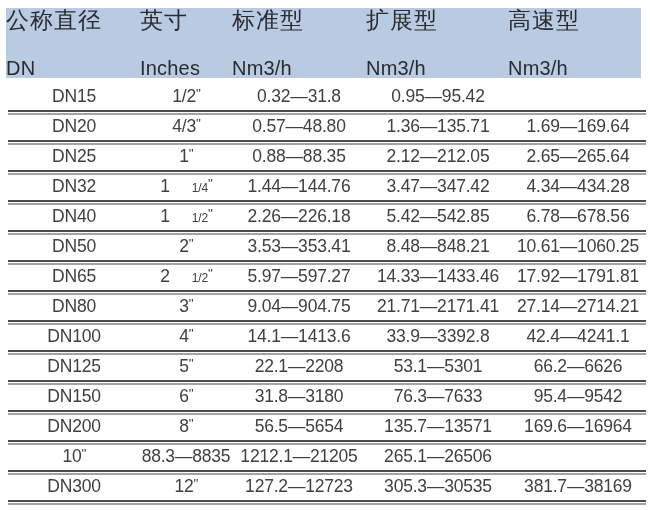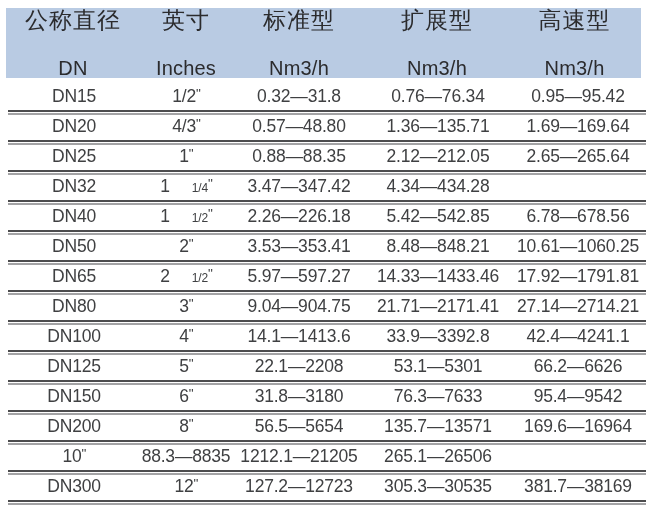--- a/index.html
+++ b/index.html
@@ -15,21 +15,21 @@
     width:650px;height:510px;overflow:hidden;background:var(--page-bg);
     font-family:"Liberation Sans","DejaVu Sans",sans-serif;
     -webkit-font-smoothing:antialiased;
   }
   
   .thead{
     margin:8px 9px 0 6px;height:70px;background:var(--header-bg);
     display:grid;grid-template-columns:134px 92px 134px 142px 133px;
     align-content:center;
   }
-  .th{text-align:center;color:var(--header-text);}
+  .th{text-align:left;color:var(--header-text);}
   .th-title{font-size:23px;line-height:1.25;font-weight:500;letter-spacing:1px;}
   .th-sub{font-size:20px;line-height:1.15;letter-spacing:0.2px;margin-top:22px;}
   
   .tbody{margin:4px 4px 0 8px;}
   .trow{
     position:relative;height:30px;
     display:grid;grid-template-columns:132px 92px 134px 144px 136px;
     align-items:center;
     border-bottom:2px solid var(--rule-dark);
     box-sizing:border-box;
@@ -71,40 +71,40 @@
       <div class="th-title">高速型</div>
       <div class="th-sub">Nm3/h</div>
     </div>
   </div>
 
   <div class="tbody">
       <div class="trow">
       <div class="cell"><span>DN15</span></div>
       <div class="cell"><span>1/2</span><span class="inch-mark">"</span></div>
       <div class="cell"><span>0.32—31.8</span></div>
-      <div class="cell"><span>0.76—76.34</span></div>
       <div class="cell"><span>0.95—95.42</span></div>
     </div>
       <div class="trow">
       <div class="cell"><span>DN20</span></div>
       <div class="cell"><span>4/3</span><span class="inch-mark">"</span></div>
       <div class="cell"><span>0.57—48.80</span></div>
       <div class="cell"><span>1.36—135.71</span></div>
       <div class="cell"><span>1.69—169.64</span></div>
     </div>
       <div class="trow">
       <div class="cell"><span>DN25</span></div>
       <div class="cell"><span>1</span><span class="inch-mark">"</span></div>
       <div class="cell"><span>0.88—88.35</span></div>
       <div class="cell"><span>2.12—212.05</span></div>
       <div class="cell"><span>2.65—265.64</span></div>
     </div>
       <div class="trow">
       <div class="cell"><span>DN32</span></div>
       <div class="cell"><span>1</span><span class="frac">1/4</span><span class="inch-mark">"</span></div>
+      <div class="cell"><span>1.44—144.76</span></div>
       <div class="cell"><span>3.47—347.42</span></div>
       <div class="cell"><span>4.34—434.28</span></div>
     </div>
       <div class="trow">
       <div class="cell"><span>DN40</span></div>
       <div class="cell"><span>1</span><span class="frac">1/2</span><span class="inch-mark">"</span></div>
       <div class="cell"><span>2.26—226.18</span></div>
       <div class="cell"><span>5.42—542.85</span></div>
       <div class="cell"><span>6.78—678.56</span></div>
     </div>

